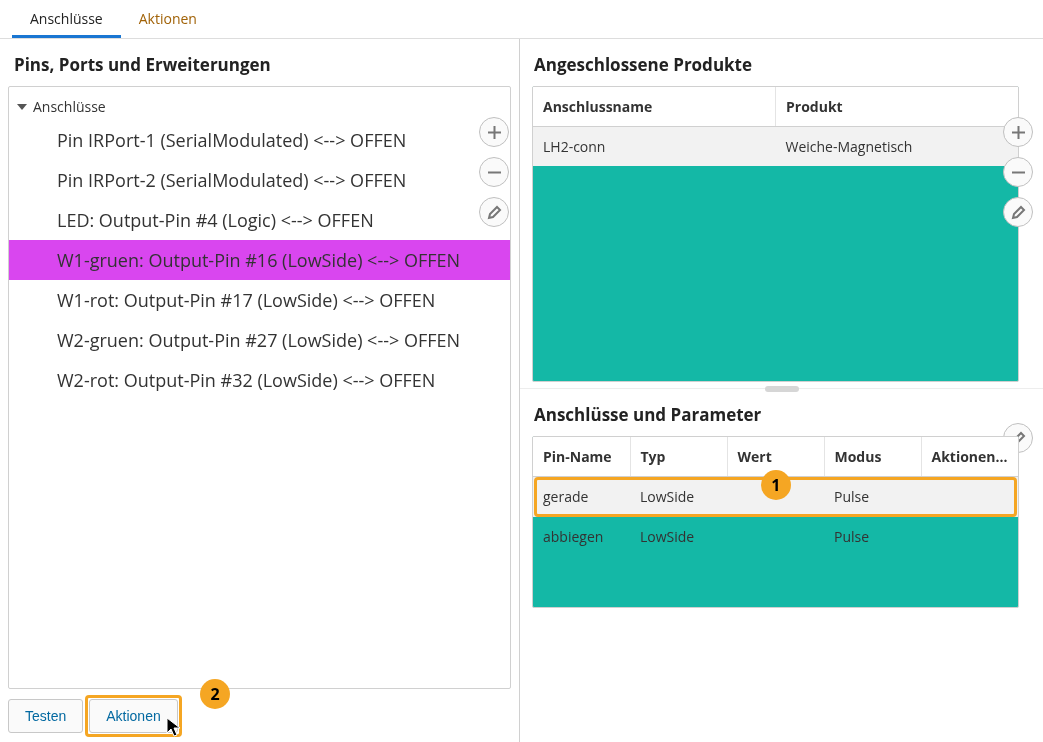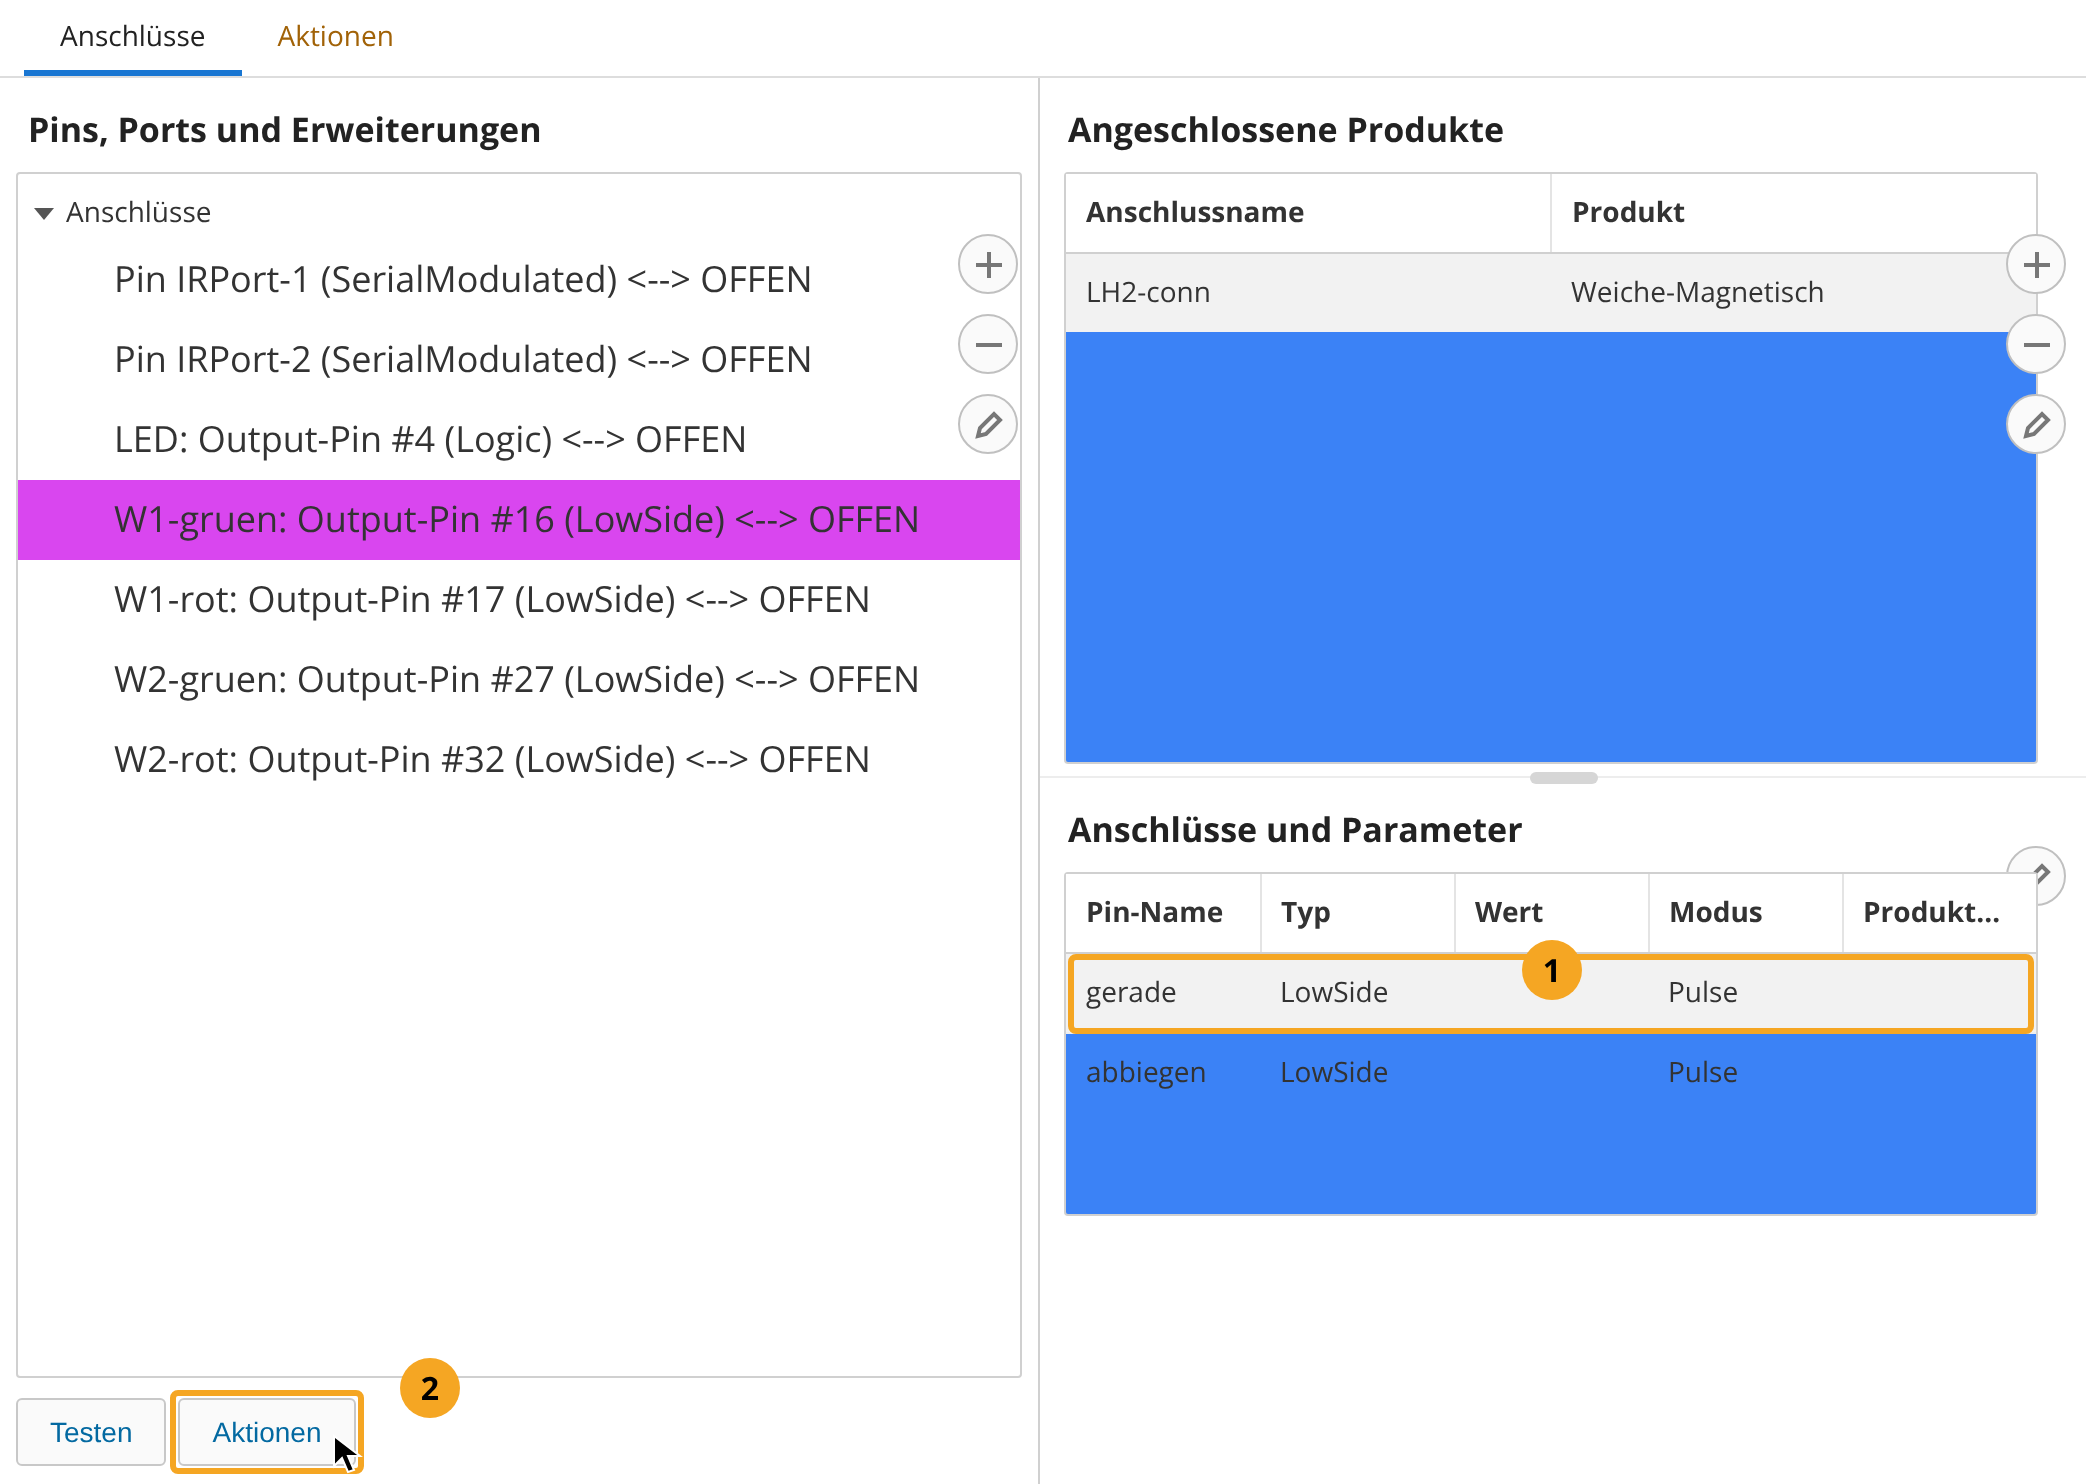--- a/index.html
+++ b/index.html
@@ -113,21 +113,21 @@
   }
   .right-bottom {
     flex: 1;
     position: relative;
     border-top: 1px solid #ededed;
   }
   .table-wrap {
     margin: 0 24px 0 12px;
     border: 1px solid #d0d0d0;
     border-radius: 2px;
-    background: #3b82f6;
+    background: #14b8a6;
   }
   .table-wrap.tall { height: 296px; }
   .table-wrap.tall2 { height: 172px; }
   table {
     width: 100%;
     border-collapse: collapse;
     table-layout: fixed;
   }
   thead th {
     text-align: left;
@@ -338,21 +338,21 @@
               <col style="width:20%">
             <col style="width:20%">
               <col style="width:20%">
           </colgroup>
           <thead>
             <tr>
               <th>Pin-Name</th>
               <th>Typ</th>
               <th>Wert</th>
               <th>Modus</th>
-              <th>Produkte...</th>
+              <th>Aktionen...</th>
             </tr>
           </thead>
           <tbody id="params-body">
               <tr class="selected">
                 <td>gerade</td>
                 <td>LowSide</td>
                 <td></td>
                 <td>Pulse</td>
                 <td></td>
               </tr>

